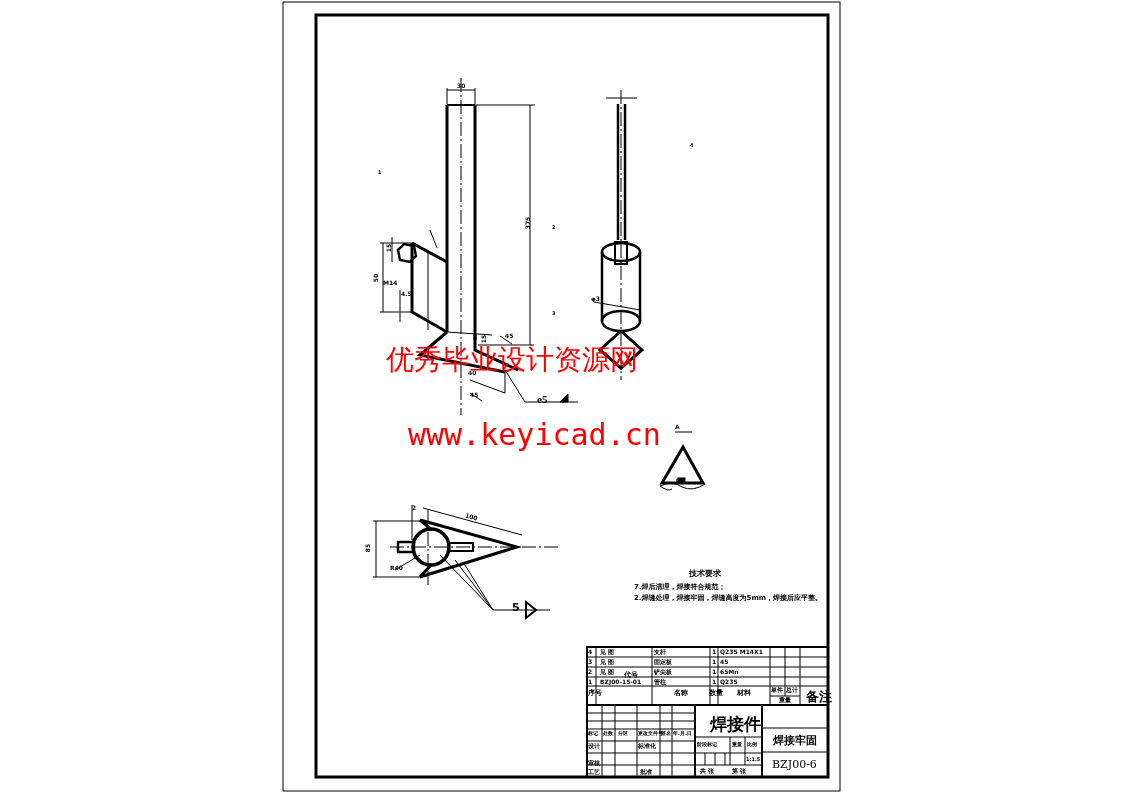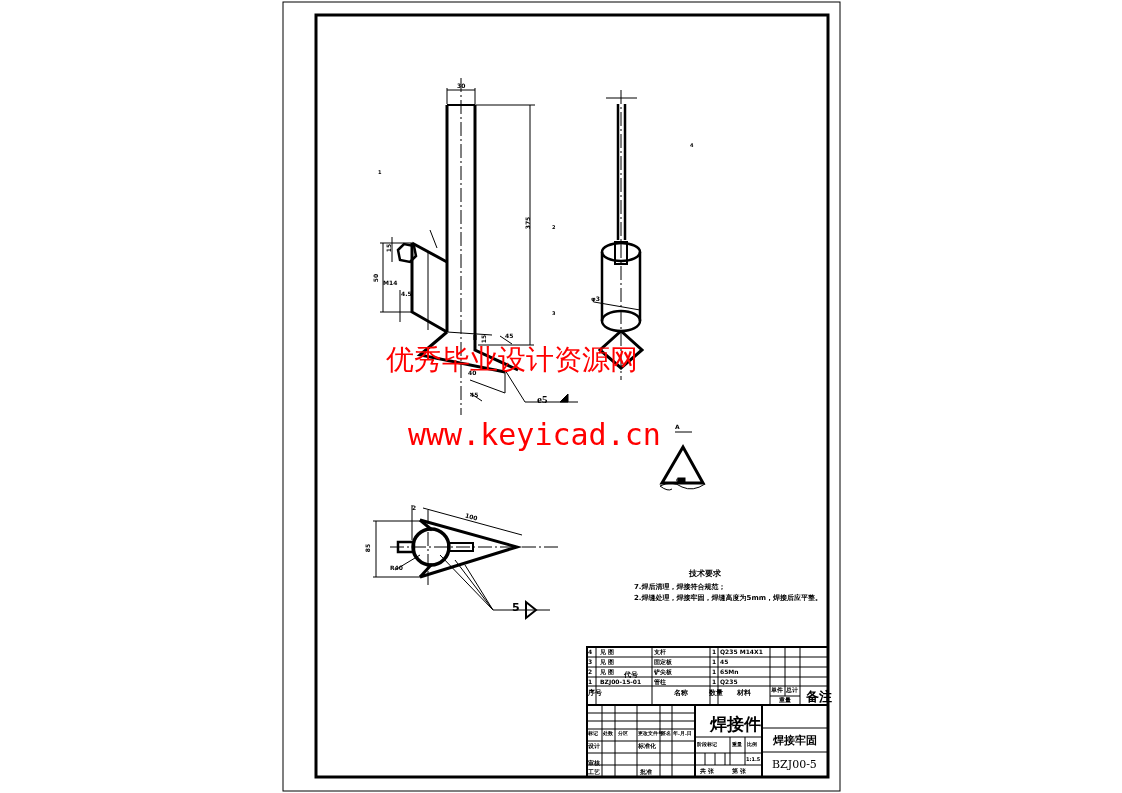--- a/index.html
+++ b/index.html
@@ -246,17 +246,17 @@
 
   <span class="tb" style="left:710px;top:716px;font-size:17px;">焊接件</span>
   <span class="tb" style="left:697px;top:742px;font-size:5px;">阶段标记</span>
   <span class="tb" style="left:732px;top:742px;font-size:5px;">重量</span>
   <span class="tb" style="left:747px;top:742px;font-size:5px;">比例</span>
   <span class="tb" style="left:746px;top:757px;font-size:5px;">1:1.5</span>
   <span class="tb" style="left:700px;top:768px;font-size:6px;">共 张</span>
   <span class="tb" style="left:732px;top:768px;font-size:6px;">第 张</span>
 
   <span class="tb" style="left:773px;top:735px;font-size:11px;">焊接牢固</span>
-  <span class="tb" style="left:772px;top:759px;font-size:11px;font-weight:normal;font-family:'DejaVu Serif',serif;">BZJ00-5</span>
+  <span class="tb" style="left:772px;top:759px;font-size:11px;font-weight:normal;font-family:'DejaVu Serif',serif;">BZJ00-6</span>
 </div>
 
 <span class="wm wm-cn" style="left:386px;top:346px;">优秀毕业设计资源网</span>
 <span class="wm wm-url" style="left:408px;top:420px;">www.keyicad.cn</span>
 
 </body></html>

